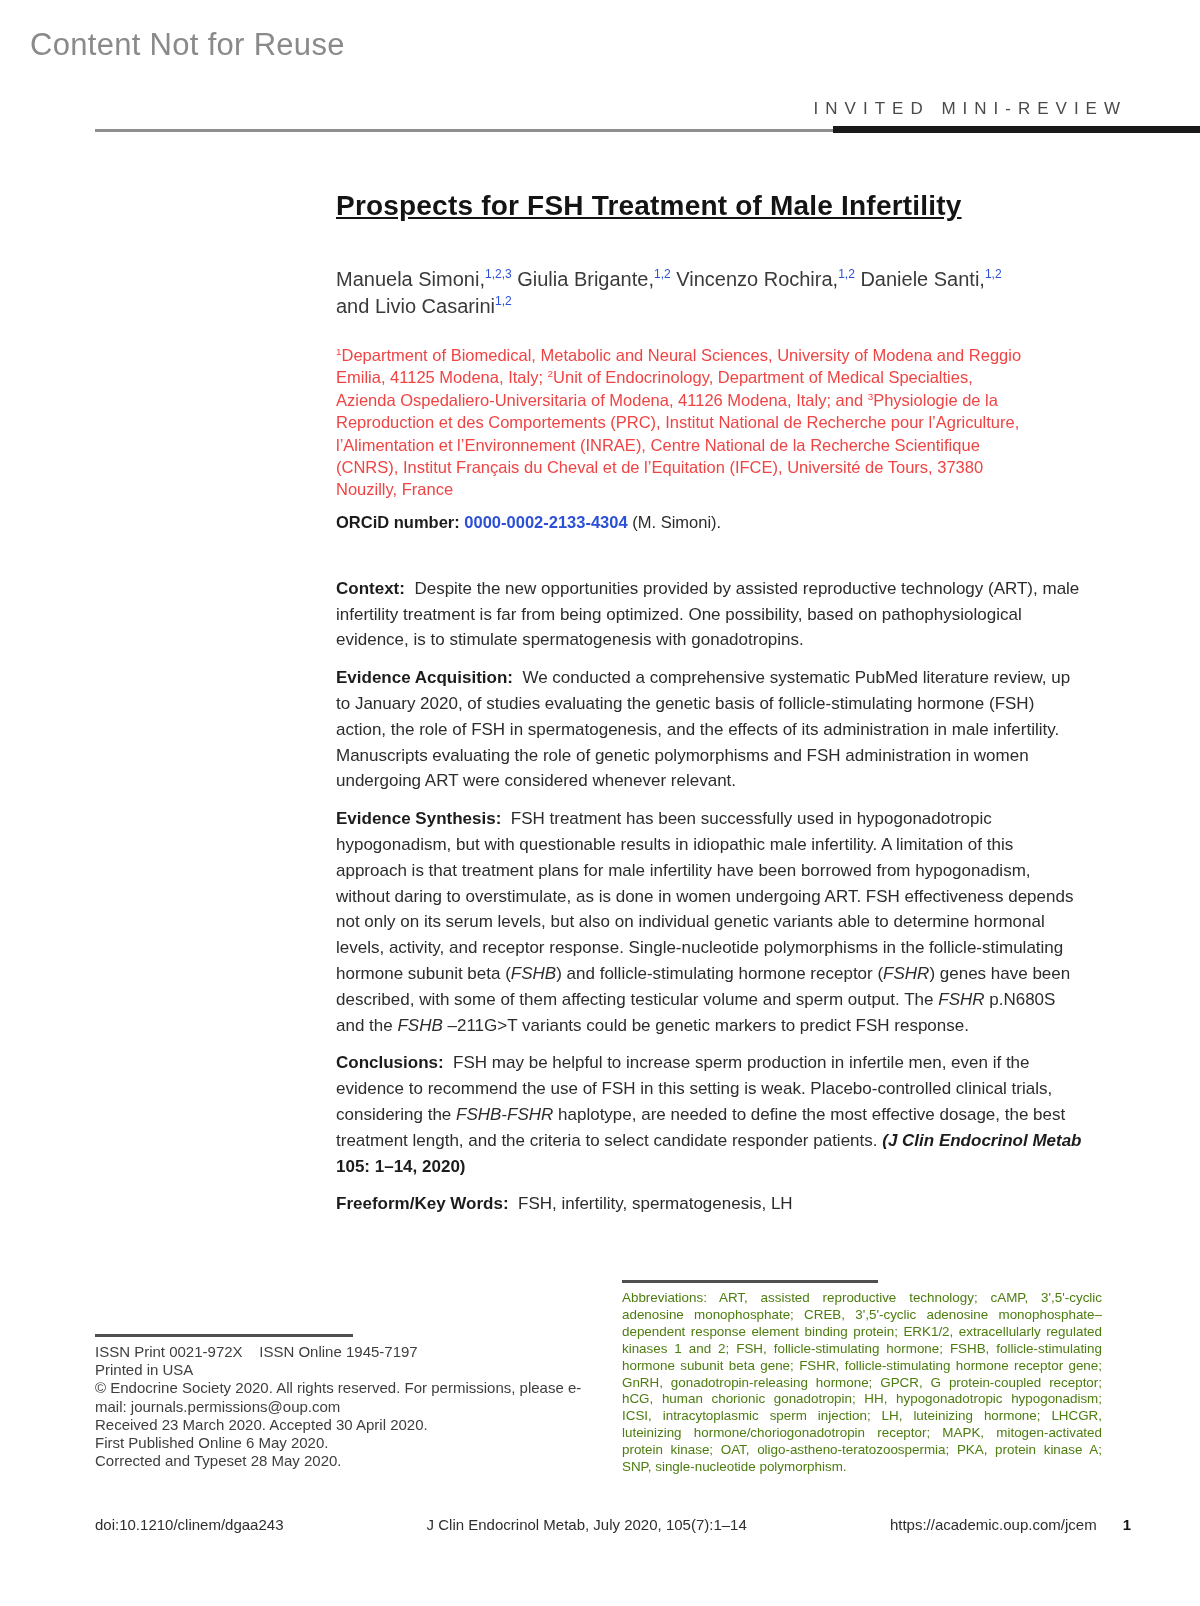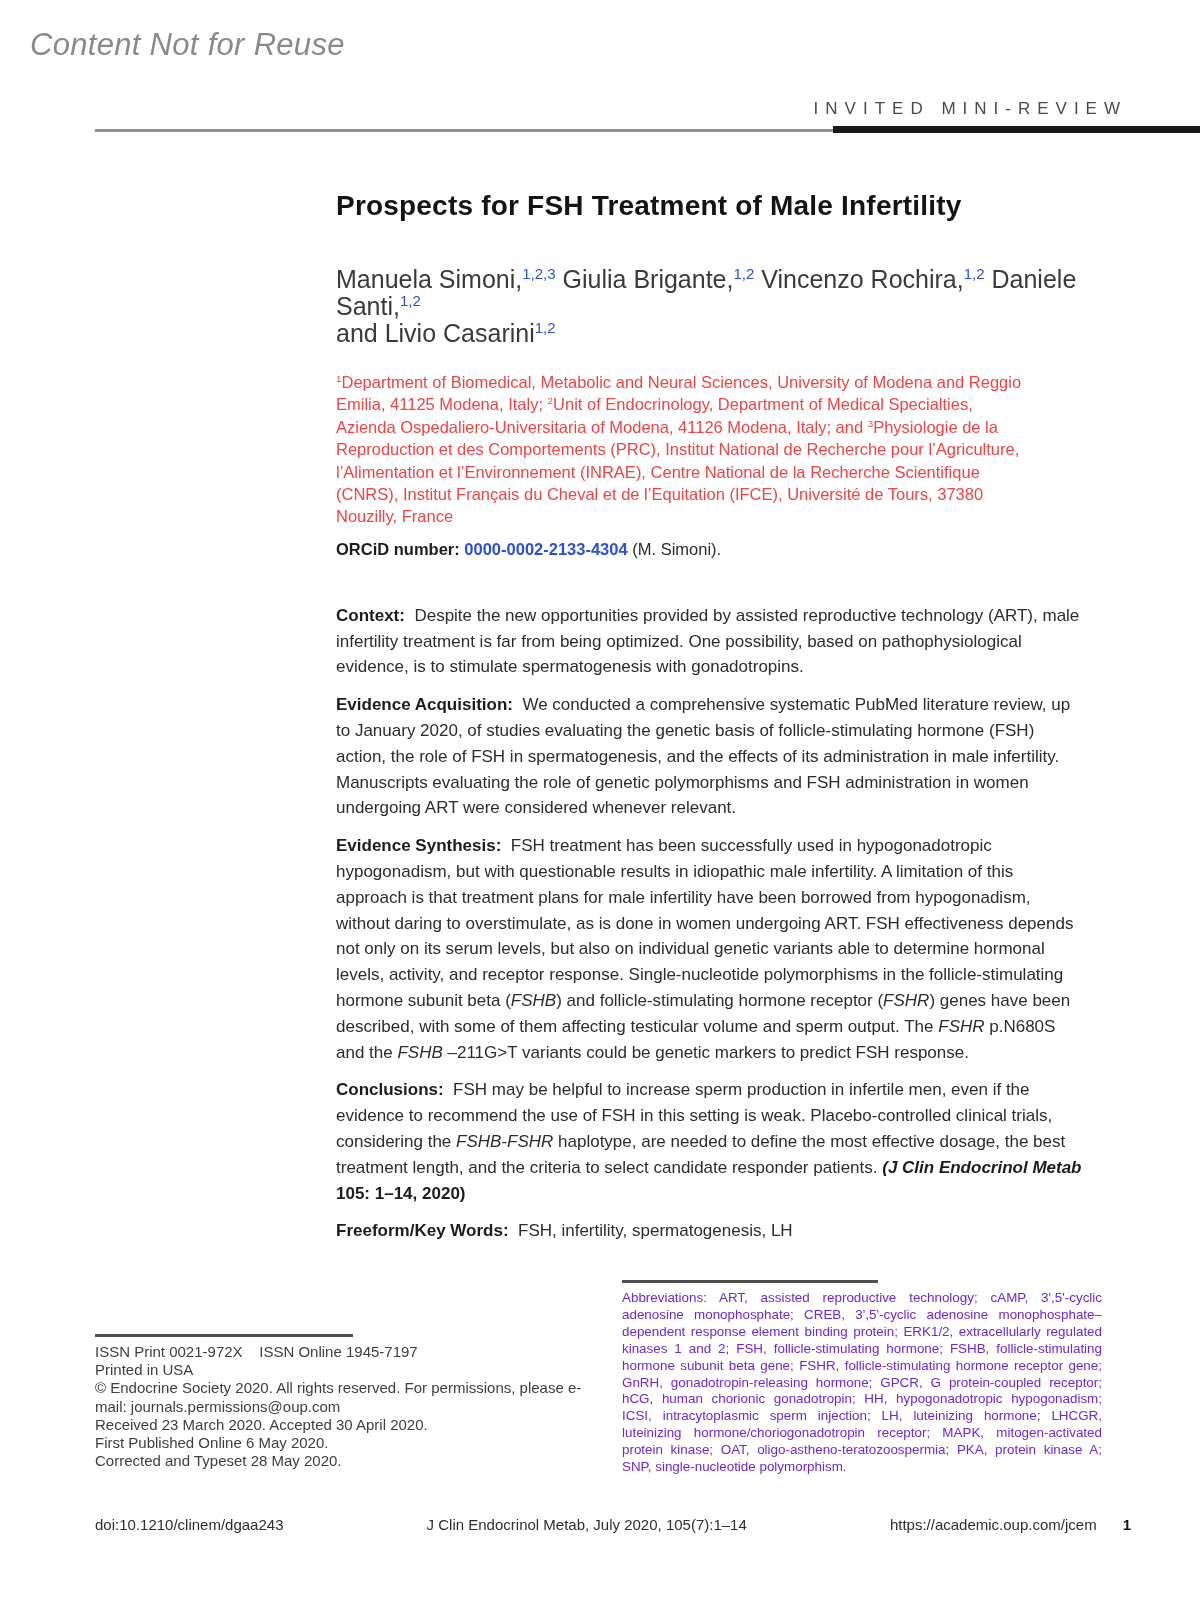--- a/index.html
+++ b/index.html
@@ -4,48 +4,48 @@
 <style>
   * { margin:0; padding:0; box-sizing:border-box; }
   html,body { background:#ffffff; }
   body {
     width:1200px; height:1606px; position:relative;
     font-family:"Liberation Sans", sans-serif;
     color:#2d2c2b;
   }
   .watermark {
     position:absolute; left:30px; top:27px;
-    font-size:31px; color:#8a8a8a; letter-spacing:0.3px;font-style:italic;
+    font-size:31px; color:#8a8a8a; letter-spacing:0.3px;
   }
   .banner-label {
     position:absolute; top:99px; right:73px;
     font-size:17px; letter-spacing:7px; color:#4a4a4a;
     white-space:nowrap;
   }
   .rule-gray { position:absolute; top:129px; left:95px; width:738px; height:3px; background:#8f8f8f; }
   .rule-black { position:absolute; top:126px; left:833px; width:367px; height:7px; background:#191919; }
 
   .main { position:absolute; left:336px; top:190px; width:748px; }
   .title {
     font-size:28px; font-weight:bold; color:#141414;
-    letter-spacing:0.2px; margin-bottom:44px;
+    letter-spacing:0.2px; margin-bottom:44px;text-decoration:underline;
   }
-  .authors { font-size:25px; line-height:27px; color:#3a3a3a; margin-bottom:24px; }
+  .authors { font-size:20px; line-height:27px; color:#3a3a3a; margin-bottom:24px; }
   .affiliations { width:690px; font-size:16.5px; line-height:22.4px; color:#ef4444; margin-bottom:12px; }
   .orcid { font-size:16.5px; margin-bottom:44px; }
   .abstract p { font-size:17px; line-height:25.8px; margin-bottom:12px; }
   .b { font-weight:bold; color:#1c1c1c; }
   .i { font-style:italic; }
   .blue { color:#2b50d6; }
   a.blue { text-decoration:none; cursor:pointer;font-weight:bold; }
   sup { vertical-align:super; font-size:0.6em; line-height:0; }
 
   .abbr-block {
     position:absolute; left:622px; top:1280px; width:480px;
-    font-size:13.4px; line-height:16.9px; color:#6d28d9; text-align:justify;
+    font-size:13.4px; line-height:16.9px; color:#4d7c0f; text-align:justify;
   }
   .abbr-rule { width:256px; height:3px; background:#4f4f4f; margin-bottom:7px; }
 
   .issn-block {
     position:absolute; left:95px; top:1334px; width:500px;
     font-size:15px; line-height:18.2px; color:#3e3e3e;
   }
   .issn-rule { width:258px; height:3px; background:#4f4f4f; margin-bottom:6px; }
 
   .footer {

